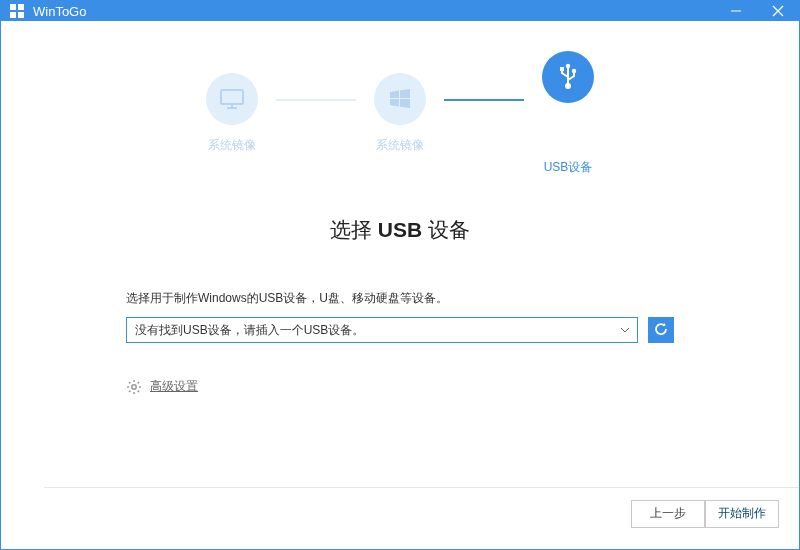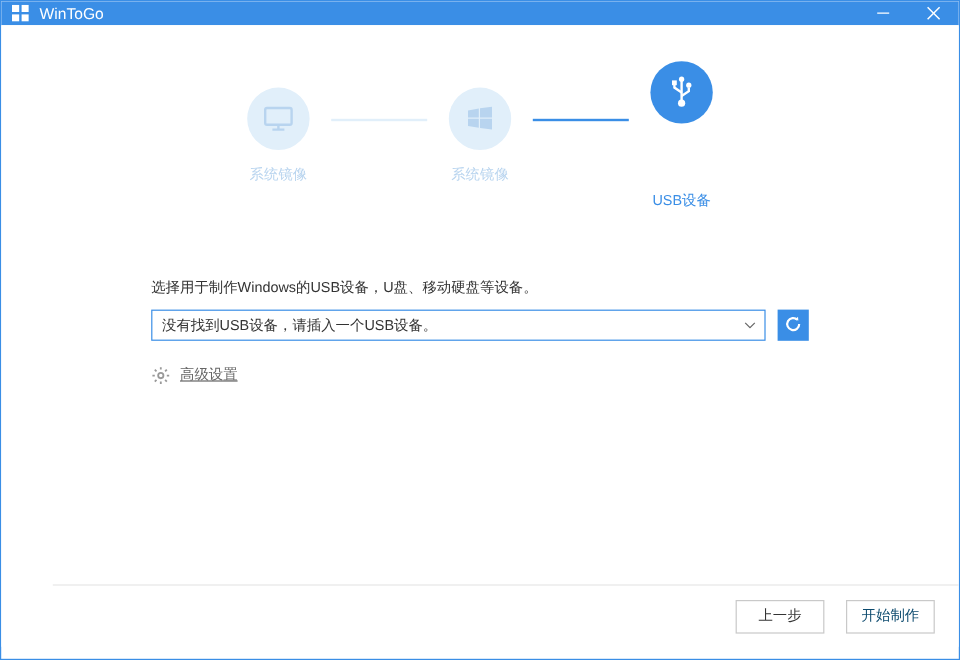--- a/index.html
+++ b/index.html
@@ -122,21 +122,21 @@
     .instruction {
       font-size: 12px;
       color: #333;
       margin-bottom: 10px;
       margin-top: 15px;
     }
     .select-row {
       display: flex;
       gap: 10px;
       align-items: stretch;
-      margin-bottom: 20px;
+      margin-bottom: 35px;
     }
     .usb-select {
       flex: 1;
       border: 1px solid #3a8ee6;
       height: 26px;
       display: flex;
       align-items: center;
       padding: 0 4px 0 8px;
       font-size: 12px;
       color: #333;
@@ -174,21 +174,21 @@
     .gear-icon svg { display: block; }
     
     
     .footer {
       height: 52px;
       border-top: 1px solid #e6e6e6;
       display: flex;
       align-items: center;
       justify-content: flex-end;
       padding: 0 20px;
-      gap: 18px;
+      gap: 0;
       margin-left: 43px;
     }
     .btn {
       min-width: 74px;
       height: 28px;
       border: 1px solid #c9c9c9;
       background: #fff;
       display: flex;
       align-items: center;
       justify-content: center;
@@ -268,20 +268,23 @@
           <path d="M13 18 L19 14 L19 11" stroke="#fff" stroke-width="2" fill="none"></path>
           <circle cx="19" cy="9" r="2.2" fill="#fff"></circle>
           <circle cx="13" cy="24" r="3" fill="#fff"></circle>
         </svg>
       </div>
       <span class="step-label active">USB设备</span>
     </div>
   </div>
 
   <div class="main">
+    <h1 class="page-title">
+      <span>选择 </span><b>USB</b><span> 设备</span>
+    </h1>
     <p class="instruction">选择用于制作Windows的USB设备，U盘、移动硬盘等设备。</p>
     <div class="select-row">
       <div class="usb-select">
         <span class="usb-select-text">没有找到USB设备，请插入一个USB设备。</span>
         <span class="usb-select-arrow">
           <svg width="10" height="6" viewBox="0 0 10 6">
               <path d="M1 1 L5 5 L9 1" stroke="#666" stroke-width="1" fill="none"></path>
             </svg>
         </span>
       </div>

